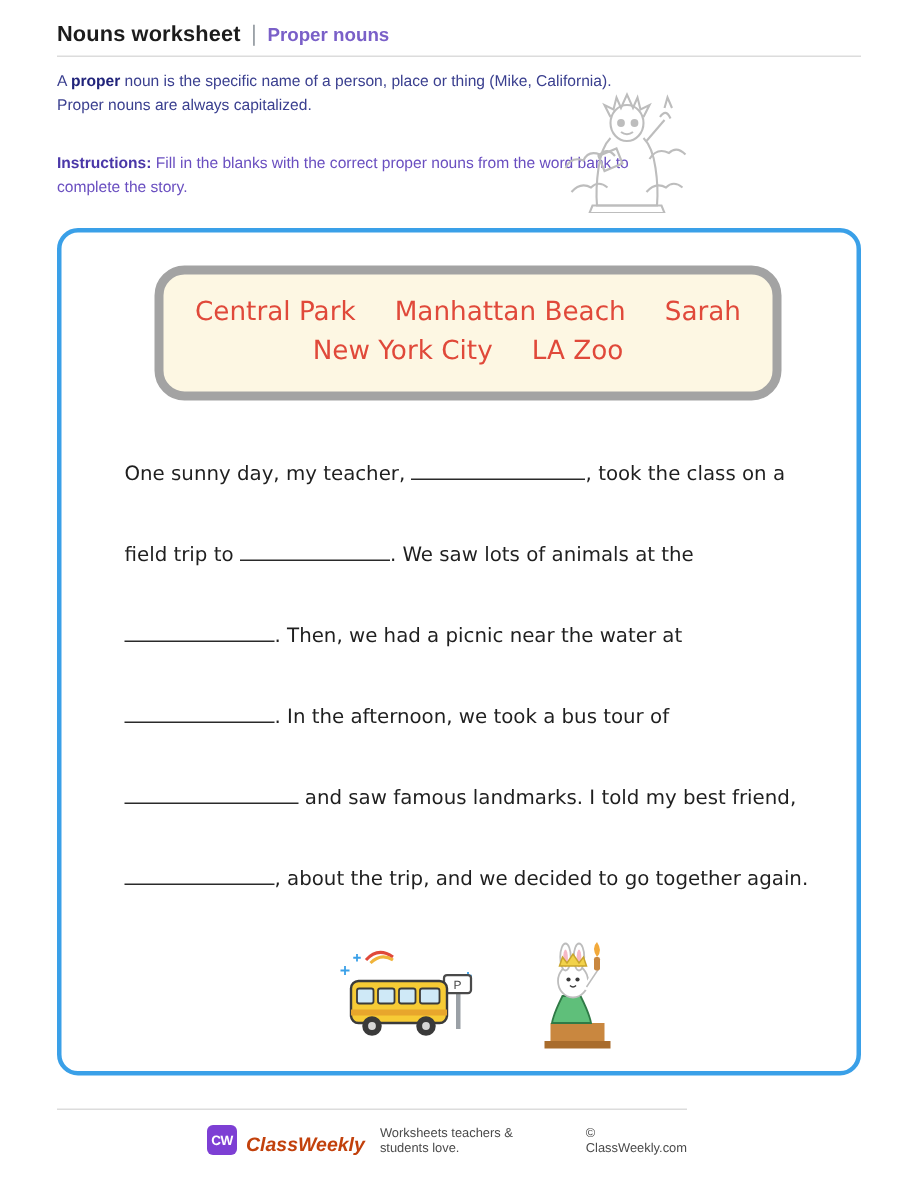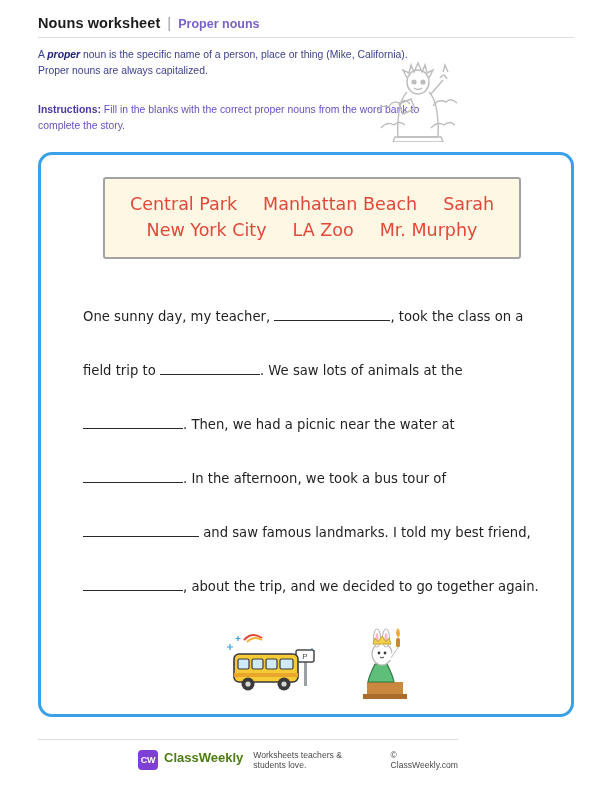--- a/index.html
+++ b/index.html
@@ -60,21 +60,20 @@
 
   .intro {
     margin-top: 9px;
     font-size: 10.4px;
     line-height: 16px;
     color: #3a3f8f;
     width: 400px;
   }
   .intro b {
     color: #20237a;
-    font-style: italic;
   }
 
   .instructions {
     margin-top: 23px;
     font-size: 10.4px;
     line-height: 15.5px;
     color: #6a4fc0;
     width: 415px;
   }
   .instructions b {
@@ -103,22 +102,22 @@
     background: #ffffff;
   }
 
   
   .wordbank {
     position: absolute;
     top: 22px;
     left: 62px;
     width: 418px;
     box-sizing: border-box;
-    border: 2px solid #a3a3a3;
-    border-radius: 3px;
+    border: 6px solid #a3a3a3;
+    border-radius: 20px;
     background: #fdf7e3;
     padding: 12px 10px 14px 10px;
     text-align: center;
   }
   .wordbank-row {
     display: flex;
     justify-content: center;
     align-items: baseline;
     gap: 26px;
     color: #e0493a;
@@ -185,41 +184,42 @@
     width: 100%;
     margin-bottom: 10px;
   }
   .footer-inner {
     display: flex;
     align-items: center;
     gap: 10px;
   }
   .brand {
     display: flex;
-    align-items: flex-start;
+    align-items: flex-end;
     gap: 6px;
     margin-left: 100px;
   }
   .brand-badge {
     width: 20px;
     height: 20px;
     border-radius: 4px;
     background: #7d3fd4;
     color: #fff;
     font-size: 9px;
     font-weight: bold;
     display: flex;
     align-items: center;
     justify-content: center;
     letter-spacing: -0.3px;
   }
   .brand-name {
-    color: #4d7c0f;
+    color: #c2410c;
     font-weight: bold;
     font-size: 13px;
+    font-style: italic;
   }
   .footer-text {
     font-size: 8.6px;
     color: #4a4a4a;
     margin-left: 0;
   }
   .footer-copy {
     font-size: 8.6px;
     color: #4a4a4a;
     margin-left: 12px;
@@ -281,21 +281,20 @@
 
     <div class="wordbank">
       <div class="wordbank-row">
         <span class="word">Central Park</span>
         <span class="word">Manhattan Beach</span>
         <span class="word">Sarah</span>
       </div>
       <div class="wordbank-row">
         <span class="word">New York City</span>
         <span class="word">LA Zoo</span>
-        <span class="word">Mr. Murphy</span>
       </div>
     </div>
 
     <div class="story">
       <span>One sunny day, my teacher,</span>
       <span class="blank b-lg"></span><span>, took the class on a field trip to</span>
       <span class="blank b-md"></span><span>. We saw lots of animals at the</span>
       <span class="blank b-md"></span><span>. Then, we had a picnic near the water at</span>
       <span class="blank b-md"></span><span>. In the afternoon, we took a bus tour of</span><span class="blank b-lg"></span>
       <span>and saw famous landmarks. I told my best friend,</span>

